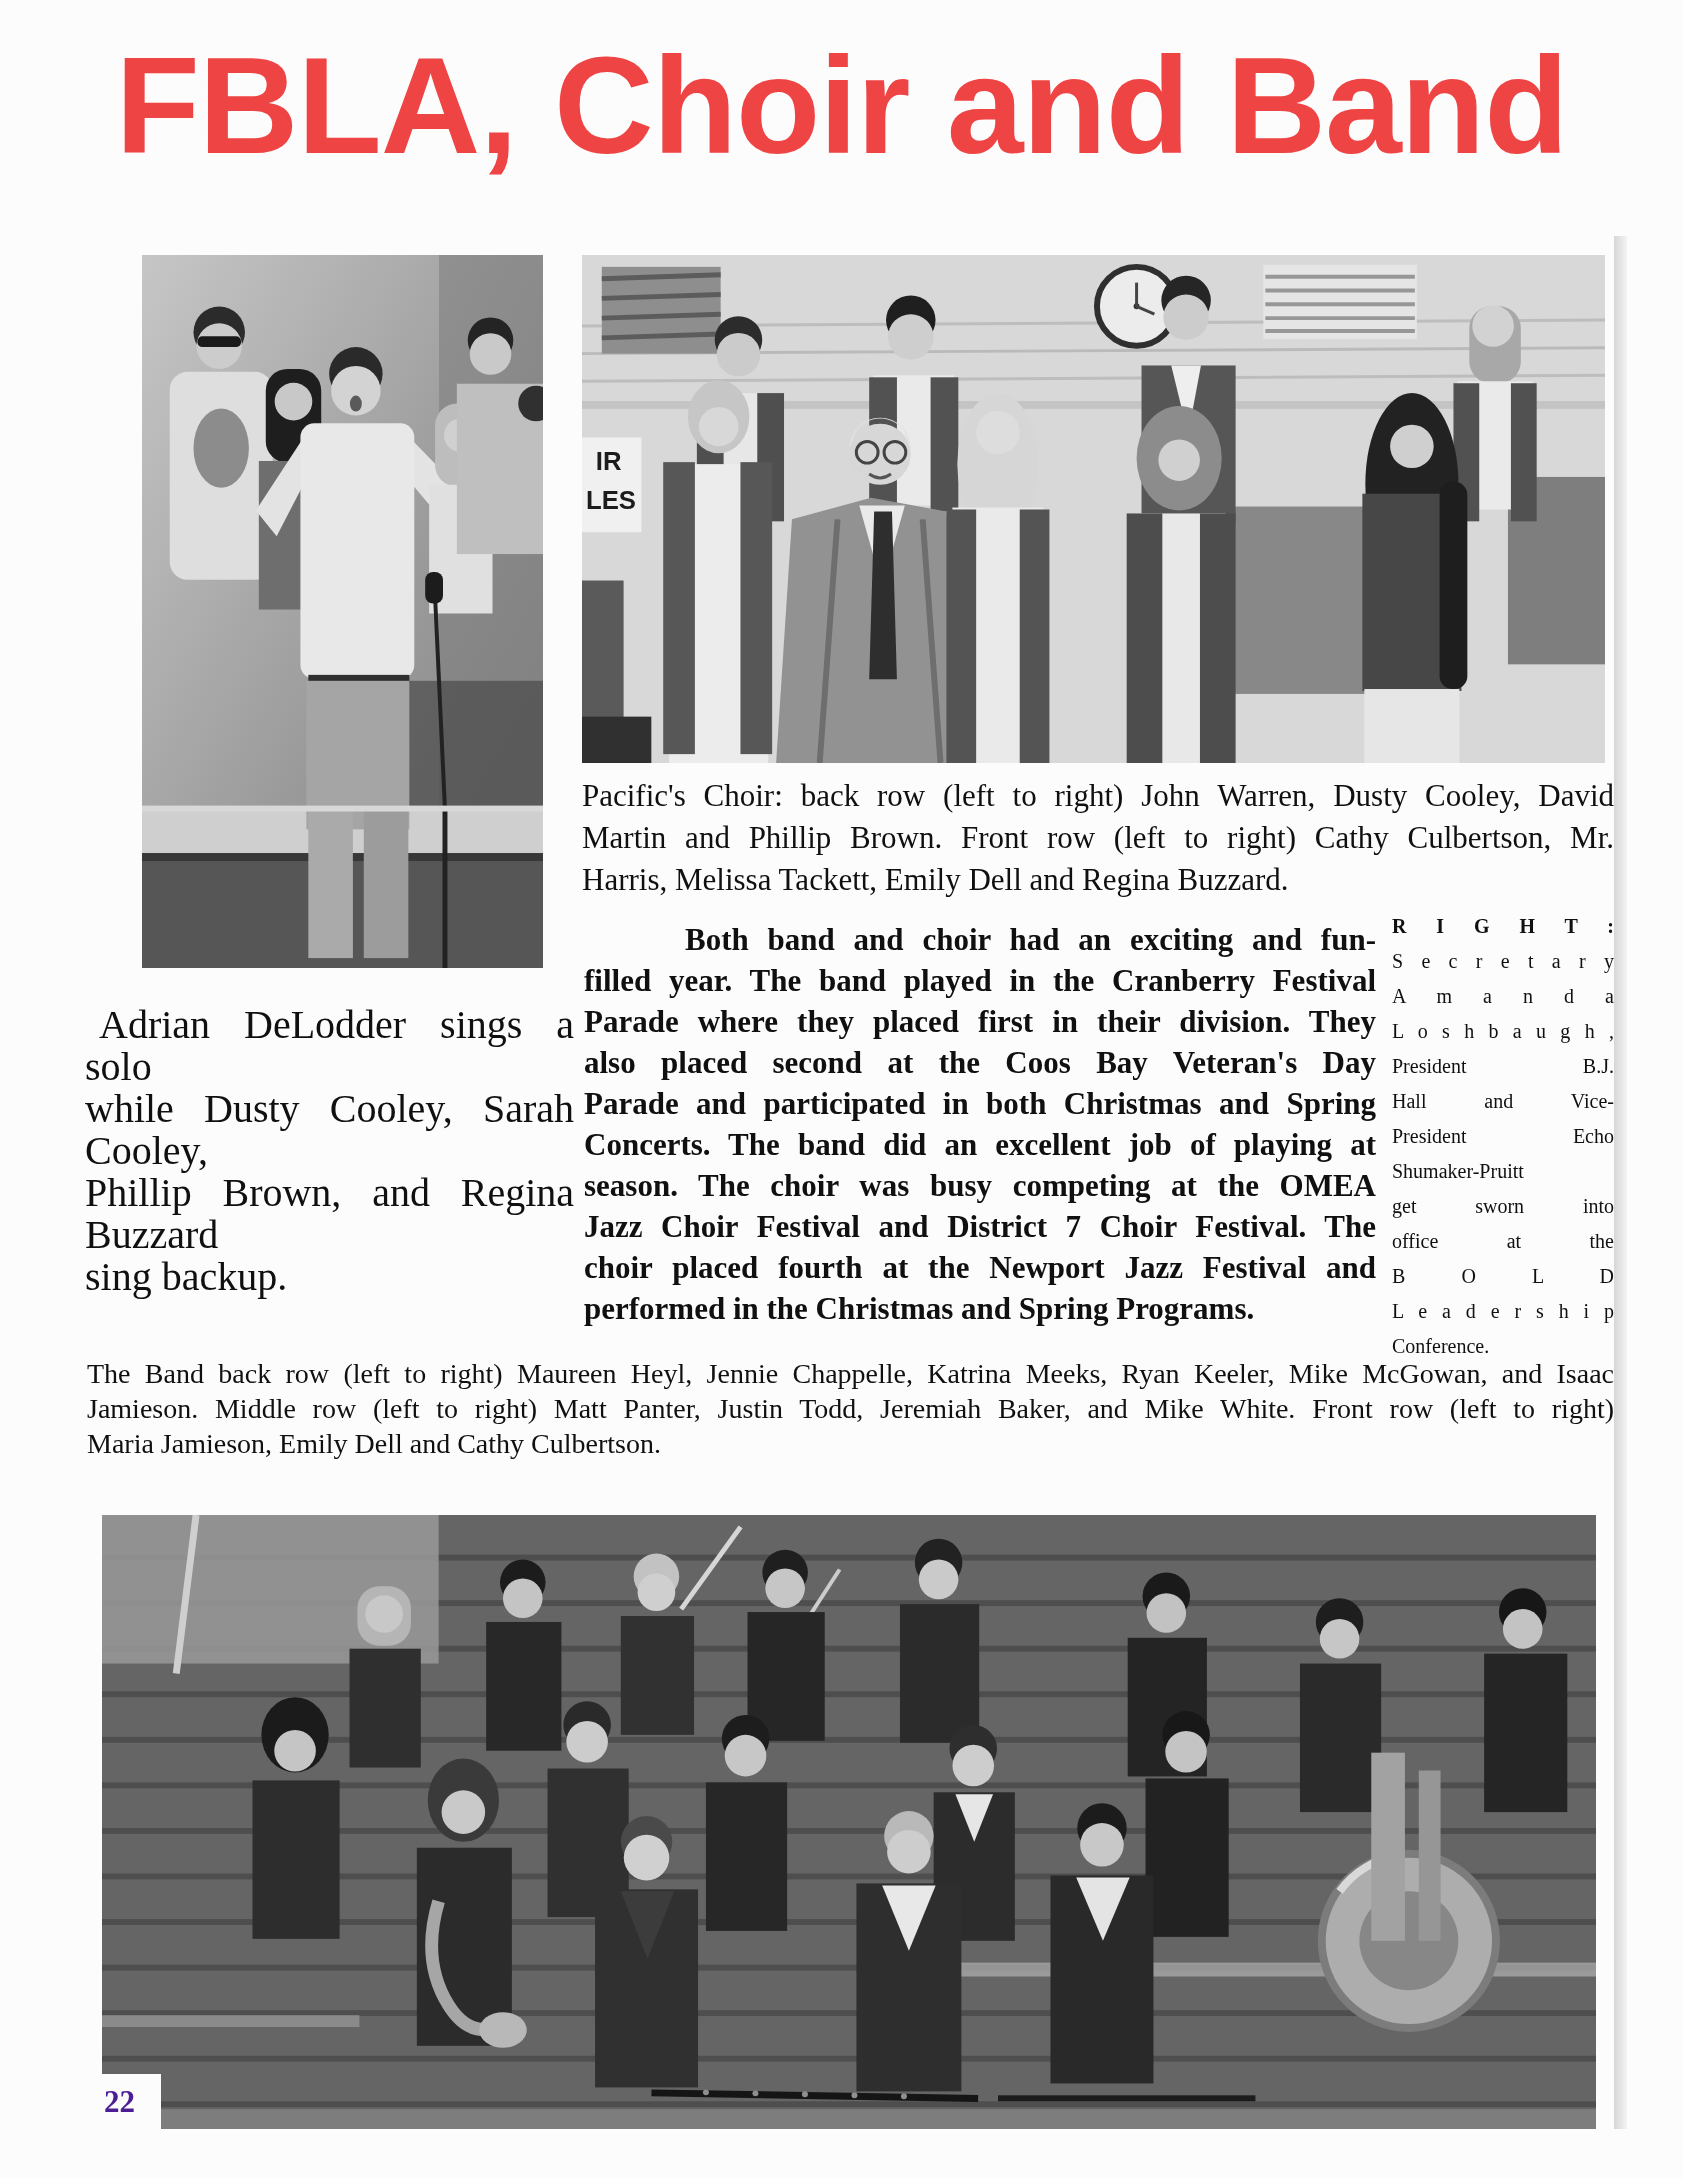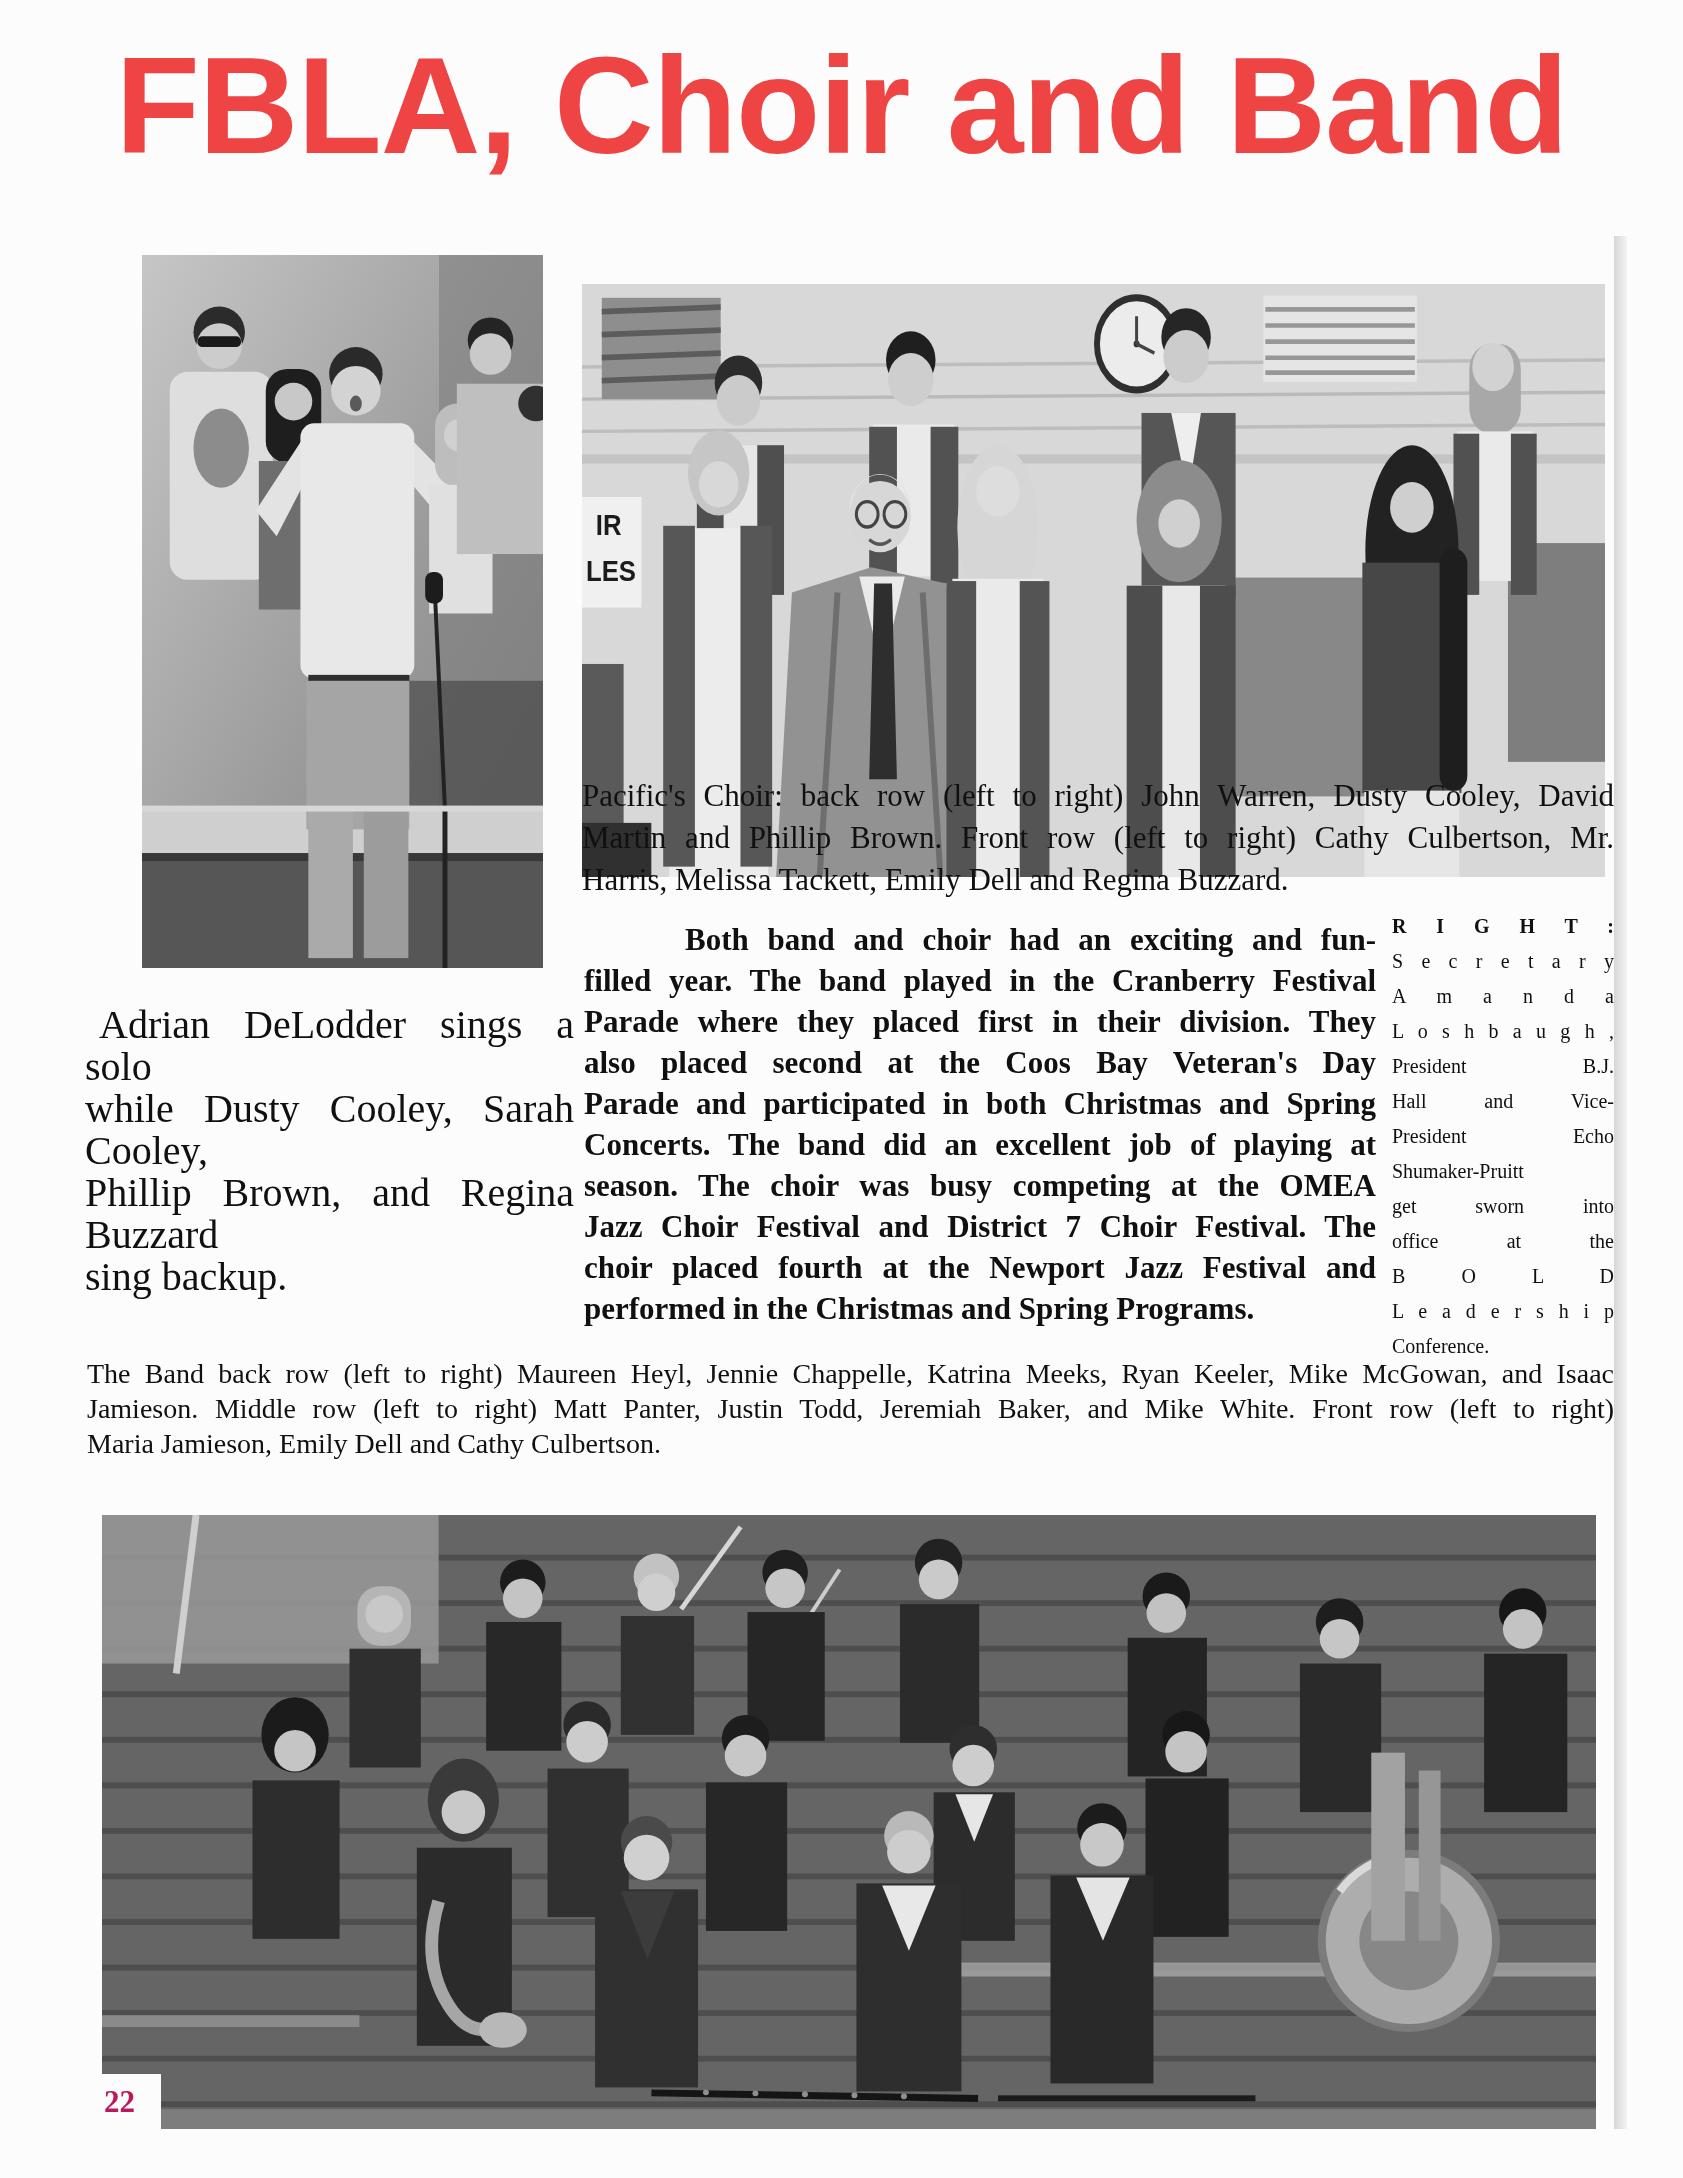--- a/index.html
+++ b/index.html
@@ -11,21 +11,21 @@
   .title {
     position:absolute; left:0; top:36px; width:1683px;
     text-align:center;
     font-family:"Liberation Sans", sans-serif;
     font-weight:bold; font-size:138px; line-height:1;
     letter-spacing:-1px; color:#ef4444; white-space:nowrap;
   }
   .photo { position:absolute; overflow:hidden; background:#9a9a9a; }
   .photo svg { display:block; width:100%; height:100%; }
   .photo-soloists { left:142px; top:255px; width:401px; height:713px; }
-  .photo-choir    { left:582px; top:255px; width:1023px; height:593px;margin-top:29px; }
+  .photo-choir    { left:582px; top:255px; width:1023px; height:508px; }
   .photo-band     { left:102px; top:1515px; width:1494px; height:614px; }
 
   .textblock { position:absolute; }
   .tline { text-align:justify; text-align-last:justify; }
   .textblock .tline:last-child { text-align-last:left; }
 
   .choir-caption   { left:582px; top:775px;  width:1032px; font-size:31px;   line-height:42px; }
   .soloist-caption { left:85px;  top:1004px; width:489px;  font-size:40px;   line-height:42px; }
   .soloist-caption .tline:first-child { text-indent:14px; }
   .article         { left:584px; top:919px;  width:792px;  font-size:31px;   line-height:41px;font-weight:bold; }
@@ -38,21 +38,21 @@
     position:absolute; left:1614px; top:236px; width:13px; height:1893px;
     background:linear-gradient(to right, rgba(80,80,80,0.22), rgba(110,110,110,0.06));
     pointer-events:none;
   }
   .page-notch {
     position:absolute; left:0; bottom:0; width:59px; height:55px;
     background:#fcfcfc;
   }
   .page-num {
     display:block; margin:10px 0 0 2px;
-    font-size:31px; font-weight:bold; color:#be185d;
+    font-size:31px; font-weight:bold; color:#4c1d95;
     font-family:"Liberation Serif", serif;
   }
 </style>
 </head>
 <body>
 
 <div class="page">
 
   <div class="title">FBLA, Choir and Band</div>
 

